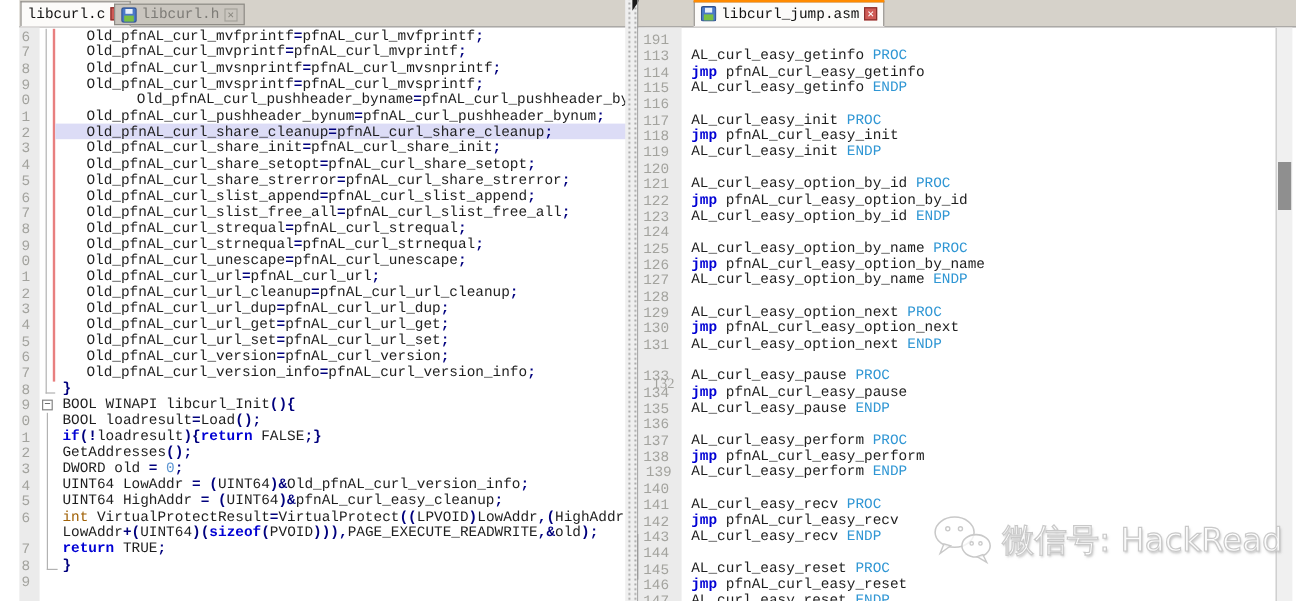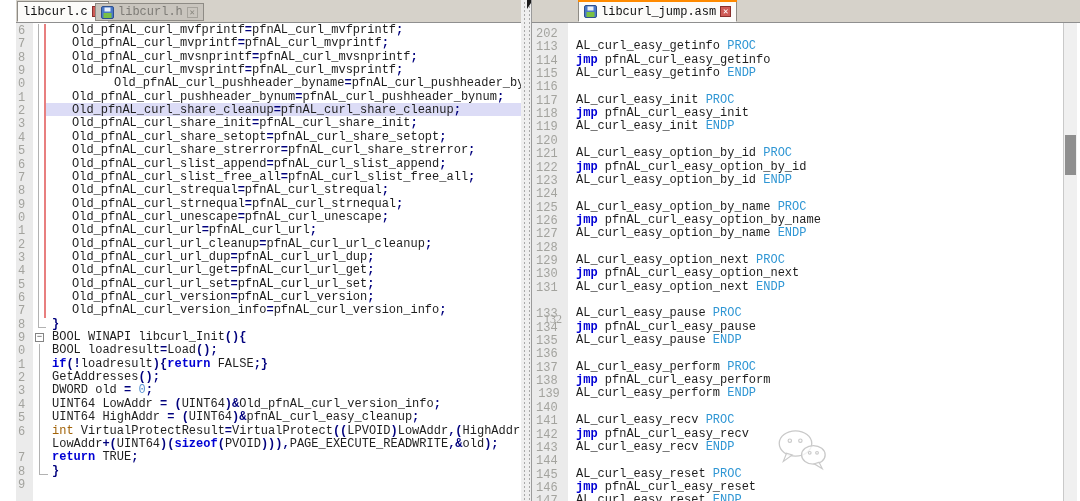--- a/index.html
+++ b/index.html
@@ -160,21 +160,21 @@
         <rect x="3.5" y="1.5" width="6" height="4" fill="#e8f0fa"></rect>
         <rect x="2.5" y="7" width="8" height="5" fill="#7ac043"></rect>
       </svg>
       <span>libcurl_jump.asm</span>
       <span class="closebox red">✕</span>
     </div>
   </div>
   <div class="content">
     <div class="gutter" style="width:36px;"></div>
     <div id="right-lines">
-        <span class="lnum" style="left: 4px; top: 4px; width: 26px; text-align: left;">202</span>
+        <span class="lnum" style="left: 4px; top: 4px; width: 26px; text-align: left;">191</span>
         <div class="codeline" style="left: 44px; top: 4px;"></div>
         <span class="lnum" style="left: 4px; top: 17.35px; width: 26px; text-align: left;">113</span>
         <div class="codeline" style="left: 44px; top: 17.35px;"><span class="d">AL_curl_easy_getinfo </span><span class="p">PROC</span></div>
         <span class="lnum" style="left: 4px; top: 30.7px; width: 26px; text-align: left;">114</span>
         <div class="codeline" style="left: 44px; top: 30.7px;"><span class="k">jmp</span><span class="d"> pfnAL_curl_easy_getinfo</span></div>
         <span class="lnum" style="left: 4px; top: 44.05px; width: 26px; text-align: left;">115</span>
         <div class="codeline" style="left: 44px; top: 44.05px;"><span class="d">AL_curl_easy_getinfo </span><span class="p">ENDP</span></div>
         <span class="lnum" style="left: 4px; top: 57.4px; width: 26px; text-align: left;">116</span>
         <div class="codeline" style="left: 44px; top: 57.4px;"></div>
         <span class="lnum" style="left: 4px; top: 70.75px; width: 26px; text-align: left;">117</span>
@@ -254,13 +254,14 @@
       <ellipse cx="46" cy="33" rx="14.5" ry="11.5"></ellipse>
       <path d="M53 42 L57 50 L47 44 Z" stroke-width="1.4"></path>
     </g>
     <g fill="none" stroke="#c9c9c9" stroke-width="1.4">
       <circle cx="17" cy="15.5" r="2.1"></circle>
       <circle cx="30" cy="15.5" r="2.1"></circle>
       <circle cx="41.5" cy="30.5" r="1.7"></circle>
       <circle cx="50.5" cy="30.5" r="1.7"></circle>
     </g>
   </svg>
+  <span class="wm-text">微信号: HackRead</span>
 </div>
 
 </body></html>

